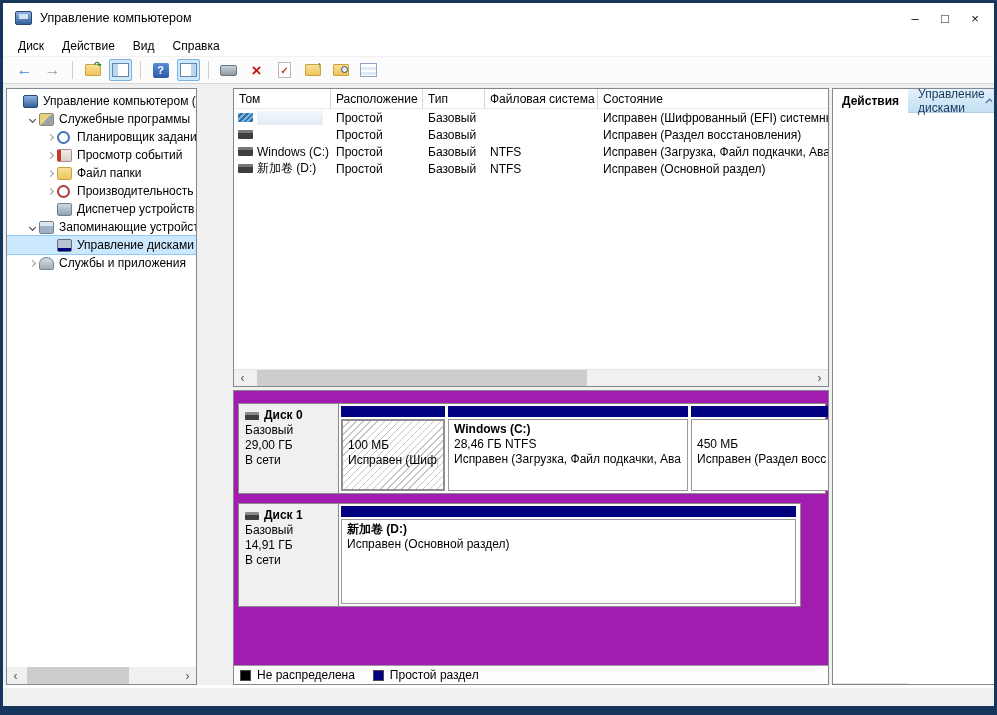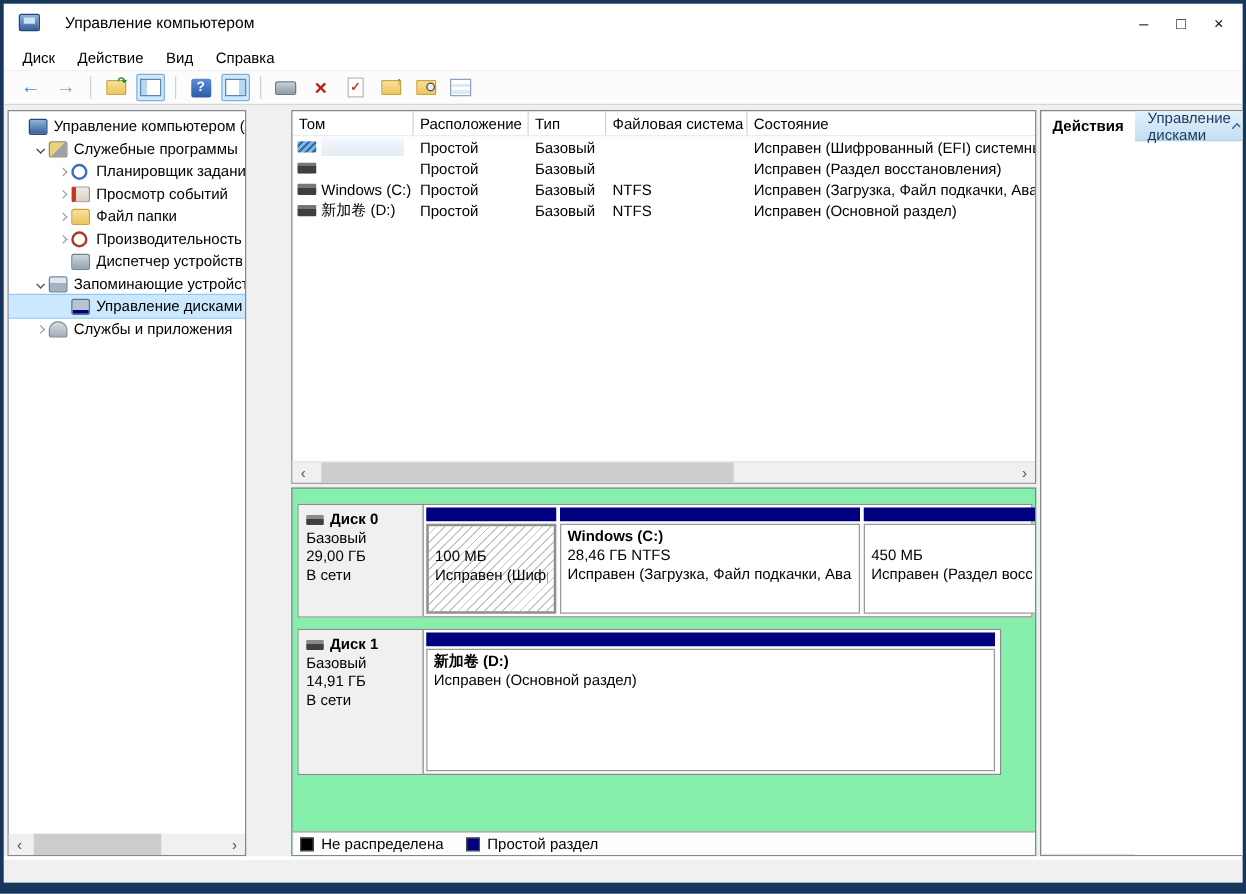--- a/index.html
+++ b/index.html
@@ -7,21 +7,21 @@
   body { font-family: "Liberation Sans", sans-serif; font-size:12px; color:#000; background:#16365c; }
 
   .window { width:997px; height:715px; background:#fff; border:3px solid #16365c; border-bottom-width:9px;
             display:flex; flex-direction:column; overflow:hidden; }
 
   
   .titlebar { height:30px; display:flex; align-items:center; padding:0 4px 0 12px; background:#fff; flex:0 0 30px;}
   .app-icon { width:17px; height:14px; border:1px solid #27486f; border-radius:2px;
               background:linear-gradient(#8fb4de,#35609c); position:relative; }
   .app-icon::after { content:""; position:absolute; left:3px; top:2px; right:3px; bottom:5px; background:#cfe2f4; }
-  .title-text { margin-left:20px; flex:1; font-size:12.5px; }
+  .title-text { margin-left:8px; flex:1; font-size:12.5px; }
   .wbtn { width:30px; height:22px; display:flex; align-items:center; justify-content:center;
           font-size:13px; color:#111; }
 
   
   .menubar { height:23px; display:flex; align-items:flex-end; padding-left:6px; background:#fff; flex:0 0 23px;}
   .menu-item { padding:3px 9px; }
 
   
   .toolbar { height:28px; display:flex; align-items:center; padding-left:10px; gap:5px;
              background:#fcfcfc; border-top:1px solid #f2f2f2; border-bottom:1px solid #d7d7d7; flex:0 0 28px;}
@@ -84,24 +84,24 @@
   .vhead { display:grid; grid-template-columns:97px 92px 62px 113px 1fr; height:20px; border-bottom:1px solid #ececec; }
   .vhead .hcell { padding:3px 5px 0 5px; border-right:1px solid #d5d5d5; white-space:nowrap; overflow:hidden; }
   .vrow { display:grid; grid-template-columns:97px 92px 62px 113px 1fr; height:17px; align-items:center; }
   .vcell { padding:0 5px; white-space:nowrap; overflow:hidden; }
   .volcell { display:flex; align-items:center; gap:4px; padding-left:4px; }
   .vol-ic { flex:0 0 15px; width:15px; height:9px; background:linear-gradient(#777 0 3px,#3f3f3f 3px); border-radius:1px; }
   .vol-ic.efi { background:repeating-linear-gradient(135deg,#7db3e0 0 2px,#2e6da4 2px 4px); }
   .ghost { width:66px; height:15px; background:linear-gradient(#f3f8fc,#e2ecf4); border-radius:1px; }
 
   
-  .graph-pane { flex:1; background:#86efac; border:1px solid #828790; position:relative; padding:12px 0 0 2px; overflow:hidden; }
+  .graph-pane { flex:1; background:#a21caf; border:1px solid #828790; position:relative; padding:12px 0 0 2px; overflow:hidden; }
   .drow { display:flex; border:1px solid #8a8a8a; background:#fdfdfd; margin:0 0 9px 2px; }
   .drow.d0 { width:588px; height:91px; }
-  .drow.d1 { width:563px; height:117px; }
+  .drow.d1 { width:563px; height:104px; }
   .dinfo { width:100px; flex:0 0 100px; background:#f0f0f0; border-right:1px solid #8a8a8a; padding:4px 6px; line-height:15px; }
   .dname { font-weight:bold; display:flex; align-items:center; gap:5px; }
   .disk-ic { width:14px; height:8px; background:linear-gradient(#8a8a8a 0 3px,#3f3f3f 3px); border-radius:1px; }
   .parts { flex:1; display:flex; gap:3px; padding:2px; }
   .part { display:flex; flex-direction:column; }
   .p0a { width:104px; } .p0b { width:240px; } .p0c { flex:1; } .p1a { width:455px; }
   .pstrip { height:11px; flex:0 0 11px; background:#000080; }
   .pbody { flex:1; margin-top:2px; border:1px solid #9a9a9a; background:#fff; padding:2px 5px; overflow:hidden; }
   .pbody div { white-space:nowrap; overflow:hidden; height:15px; line-height:15px; }
   .ptitle { font-weight:bold; }

